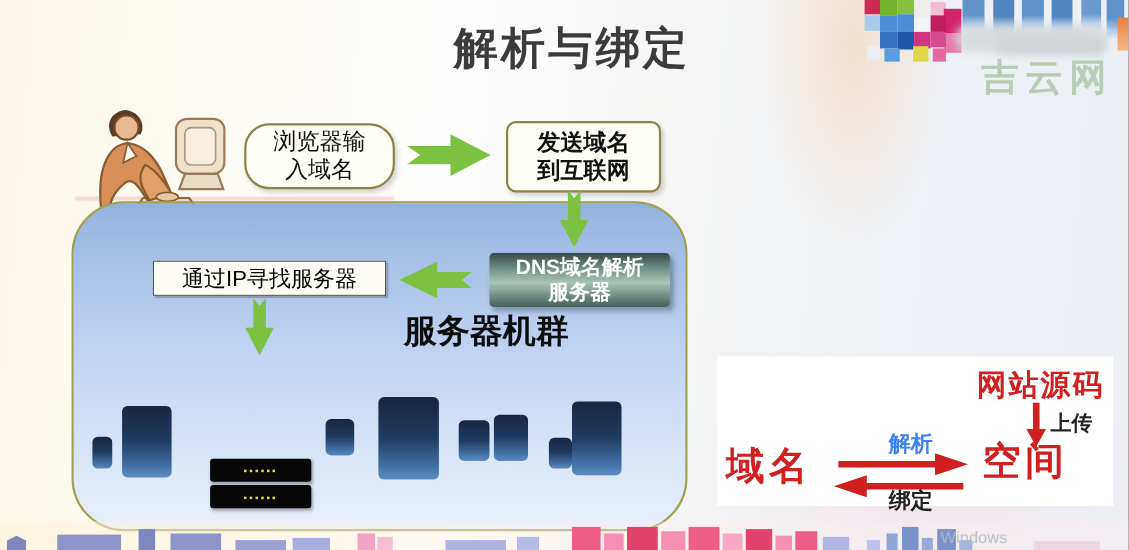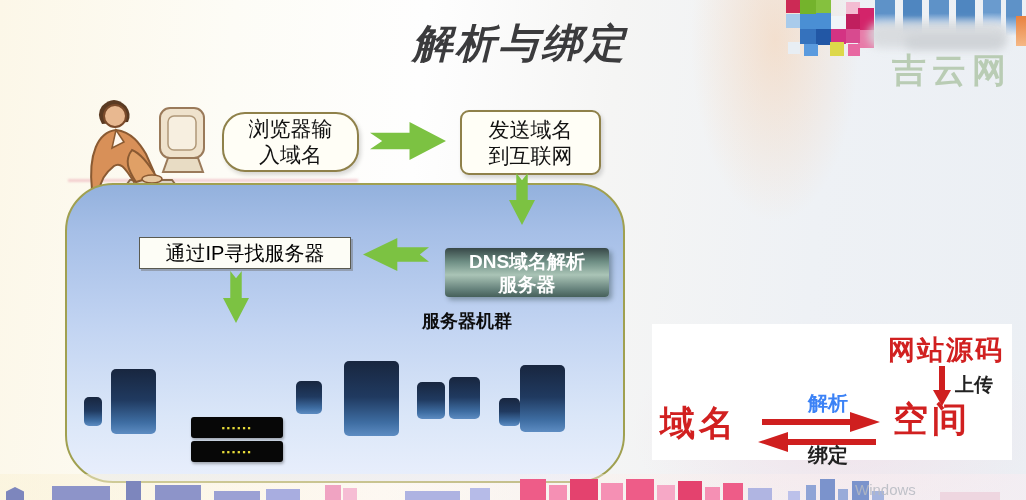--- a/index.html
+++ b/index.html
@@ -8,41 +8,41 @@
     font-family:"Liberation Sans",sans-serif;
     background:
       radial-gradient(ellipse 120px 260px at 775px 40px, rgba(246,200,160,.45), transparent 70%),
       radial-gradient(ellipse 300px 160px at 82% 86%, rgba(246,210,222,.45), transparent 70%),
       linear-gradient(95deg,#fcf7e8 0%,#fdfcf6 22%,#fefefe 40%,#f5f5f4 58%,#eef1f5 78%,#ebeff4 100%);
   }
   .abs{position:absolute;}
   i{display:block;position:absolute;font-style:normal;}
   
   .title{left:300px;top:16px;width:440px;text-align:center;font-size:40px;font-weight:bold;
-    color:#3b3b3d;letter-spacing:3px;font-style:italic;}
+    color:#3b3b3d;letter-spacing:3px;}
   .logo{right:14px;top:48px;font-size:34px;font-weight:bold;color:#b9ccb4;letter-spacing:6px;}
   
   .fbox{background:#fffef6;border:2px solid #8f814a;border-radius:9px;text-align:center;
     color:#111;font-size:21px;line-height:26px;white-space:pre-line;
     box-shadow:2px 3px 4px rgba(0,0,0,.15);display:flex;align-items:center;justify-content:center;}
   .box1{left:222px;top:112px;width:133px;height:56px;border-radius:23px;}
-  .box2{left:460px;top:110px;width:137px;height:61px;}
+  .box2{left:460px;top:110px;width:137px;height:61px;font-weight:bold;}
   
   .netbox{left:65px;top:183px;width:556px;height:296px;border:2px solid #a0a050;border-radius:48px;
     background:linear-gradient(180deg,#93b1dd 0%,#a6bfe7 16%,#c2d4f2 48%,#dae6f8 78%,#e9effc 100%);}
   .lbl{position:absolute;font-weight:bold;color:#0d0d0d;}
   .internet-lbl{left:0;right:0;top:8px;text-align:center;font-size:23px;}
-  .cluster-lbl{left:300px;top:124px;width:200px;text-align:center;font-size:18px;}
+  .cluster-lbl{left:300px;top:96px;width:200px;text-align:left;font-size:30px;}
   .ipbox{position:absolute;left:72px;top:52px;width:210px;height:30px;background:#fdfdf6;
     border:1px solid #5a5a50;box-shadow:2px 2px 0 rgba(110,110,110,.45);
     display:flex;align-items:center;justify-content:center;font-size:20px;color:#000;}
   .dnsbox{position:absolute;left:378px;top:45px;width:164px;height:49px;border-radius:4px;
     background:linear-gradient(180deg,#374747 0%,#6e8e84 28%,#aac4b6 55%,#64807a 85%,#46605a 100%);
     color:#fff;font-weight:bold;font-size:19px;line-height:23px;text-align:center;white-space:pre-line;
-    display:flex;align-items:center;justify-content:center;box-shadow:3px 3px 5px rgba(40,60,60,.4);margin-top:18px;}
+    display:flex;align-items:center;justify-content:center;box-shadow:3px 3px 5px rgba(40,60,60,.4);}
   
   .srv{border-radius:5px;background:linear-gradient(180deg,#18263f 0%,#203a60 48%,#3e6da2 82%,#5d8cc2 100%);}
   .rackbar{background:#070707;border-radius:3px;display:flex;align-items:center;justify-content:center;
     color:#eadf3a;font-size:9px;letter-spacing:2px;box-shadow:1px 2px 3px rgba(0,0,0,.3);}
   
   .desc{left:630px;top:138px;width:396px;font-size:25px;line-height:33px;color:#151515;white-space:pre-line;}
   
   .panel{left:652px;top:324px;width:360px;height:136px;background:#ffffff;}
   .red{color:#d12020;font-weight:bold;}
   .src-lbl{right:8px;top:8px;font-size:27px;letter-spacing:2px;}

